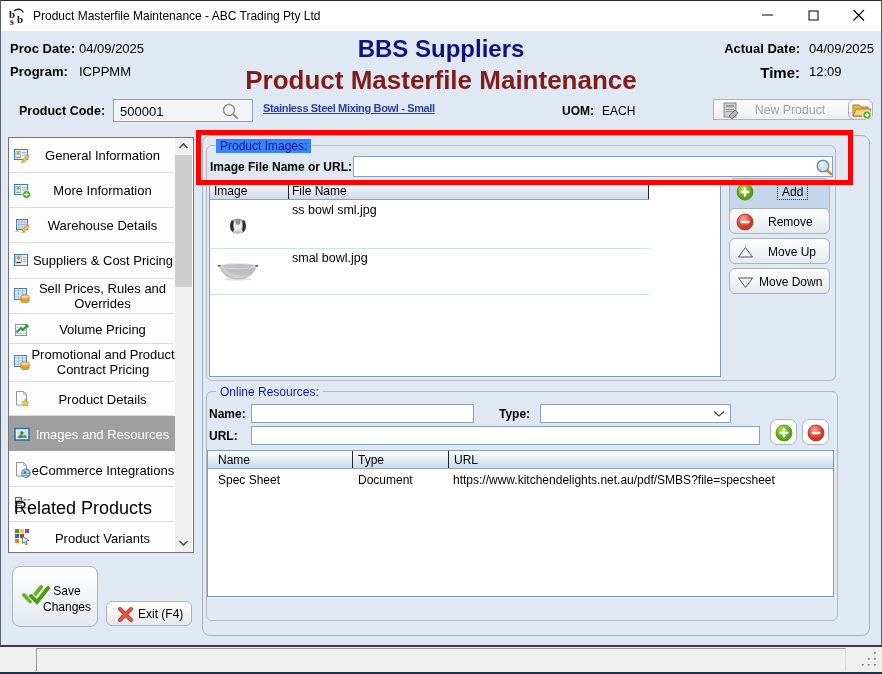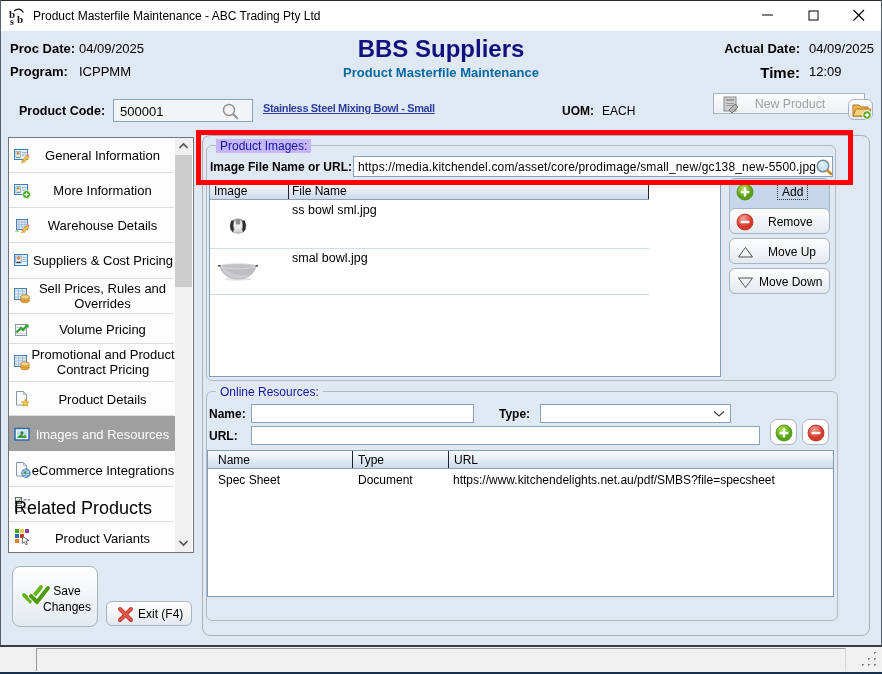--- a/index.html
+++ b/index.html
@@ -41,35 +41,35 @@
 
 <div class="a b" style="left:10px;top:41px;font-size:13px">Proc Date:</div>
 <div class="a" style="left:79px;top:41px;font-size:13px">04/09/2025</div>
 <div class="a b" style="left:10px;top:64px;font-size:13px">Program:</div>
 <div class="a" style="left:79px;top:64px;font-size:13px">ICPPMM</div>
 <div class="a b" style="left:660px;top:41px;width:140px;text-align:right;font-size:13px">Actual Date:</div>
 <div class="a" style="left:809px;top:41px;font-size:13px">04/09/2025</div>
 <div class="a b" style="left:660px;top:64px;width:140px;text-align:right;font-size:15px">Time:</div>
 <div class="a" style="left:809px;top:64px;font-size:13px">12:09</div>
 <div class="a b" style="left:141px;top:35px;width:600px;text-align:center;font-size:24px;color:#10107e">BBS Suppliers</div>
-<div class="a b" style="left:141px;top:65px;width:600px;text-align:center;font-size:13px;color:#0369a1">Product Masterfile Maintenance</div>
+<div class="a b" style="left:141px;top:65px;width:600px;text-align:center;font-size:26px;color:#7f1d1d">Product Masterfile Maintenance</div>
 
 <div class="a b" style="left:19px;top:104px;font-size:12.5px">Product Code:</div>
 <div class="tb" style="left:113px;top:99px;width:140px;height:23px;background:#f2f4f6">
 <div class="a" style="left:6px;top:4px;font-size:13px">500001</div>
 <svg class="a" style="left:107px;top:2px" width="19" height="19" viewBox="0 0 19 19">
 <circle cx="8" cy="8" r="5.5" fill="#f2f2f2" stroke="#8e8e8e" stroke-width="1.4"></circle>
 <line x1="12.5" y1="12.5" x2="16" y2="16" stroke="#9a9a9a" stroke-width="2.4" stroke-linecap="round"></line>
 </svg>
 </div>
 <div class="a b" style="left:263px;top:102px;color:#2c3f9f;text-decoration:underline;font-size:11px;letter-spacing:-0.35px">Stainless Steel Mixing Bowl - Small</div>
 <div class="a b" style="left:562px;top:104px">UOM:</div>
 <div class="a" style="left:602px;top:104px">EACH</div>
 
-<div class="btn" style="left:713px;top:93px;width:152px;height:21px;border-radius:0;background:linear-gradient(#fbfcfd,#edf0f3)">
+<div class="btn" style="left:713px;top:99px;width:152px;height:21px;border-radius:0;background:linear-gradient(#fbfcfd,#edf0f3)">
 <svg class="a" style="left:9px;top:2px" width="17" height="17" viewBox="0 0 17 17">
 <rect x="1" y="1" width="12" height="14" fill="#cfcfcf" stroke="#8a8a8a"></rect>
 <rect x="3" y="3" width="8" height="2" fill="#9a9a9a"></rect>
 <rect x="3" y="7" width="8" height="1" fill="#9a9a9a"></rect>
 <rect x="3" y="9" width="8" height="1" fill="#9a9a9a"></rect>
 <path d="M6 14 L12 8 L15 11 L9 17 Z" fill="#b5b5b5" stroke="#777"></path>
 </svg>
 <div class="a" style="left:30px;top:3px;width:92px;text-align:center;color:#9fa1a4;font-size:12.3px">New Product</div>
 </div>
 
@@ -212,24 +212,23 @@
 <div class="a" style="left:28px;top:347px;width:150px;text-align:center;font-size:13px;line-height:15px">Promotional and Product Contract Pricing</div>
 <div class="a" style="left:30px;top:392px;width:145px;text-align:center;font-size:13px">Product Details</div>
 <div class="a" style="left:30px;top:427px;width:145px;text-align:center;font-size:13px;color:#fff">Images and Resources</div>
 <div class="a" style="left:28px;top:463px;width:150px;text-align:center;font-size:13px">eCommerce Integrations</div>
 <div class="a" style="left:14px;top:498px;width:145px;text-align:left;font-size:18px">Related Products</div>
 <div class="a" style="left:30px;top:531px;width:145px;text-align:center;font-size:13px">Product Variants</div>
 
 <div class="a" style="left:202px;top:135px;width:668px;height:501px;border:1px solid #a9b0b7;border-radius:8px"></div>
 
 <div class="a" style="left:206px;top:145px;width:630px;height:236px;border:1px solid #b3b9bf;border-radius:6px"></div>
-<div class="a navlbl" style="left:216px;top:139px;background:#c4b5fd;padding:0 4px">Product Images:</div>
+<div class="a navlbl" style="left:216px;top:139px;background:#3b82f6;padding:0 4px">Product Images:</div>
 <div class="a b" style="left:210px;top:160px">Image File Name or URL:</div>
 <div class="tb" style="left:353px;top:156px;width:480px;height:21px">
-<div class="a" style="left:4px;top:3px;width:458px;overflow:hidden;white-space:nowrap;letter-spacing:0.16px">https://media.kitchendel.com/asset/core/prodimage/small_new/gc138_new-5500.jpg</div>
 <svg class="a" style="left:461px;top:1px" width="19" height="19" viewBox="0 0 19 19">
 <circle cx="8" cy="8" r="5.8" fill="#cde6f6" stroke="#7d8d9c" stroke-width="1.5"></circle>
 <circle cx="6.5" cy="6.5" r="2.4" fill="#e8f4fb"></circle>
 <line x1="12.6" y1="12.6" x2="16" y2="16" stroke="#c98a2c" stroke-width="2.6" stroke-linecap="round"></line>
 </svg>
 </div>
 
 <div class="a" style="left:209px;top:182px;width:512px;height:195px;background:#fff;border:1px solid #7f9db9"></div>
 <div class="a" style="left:210px;top:183px;width:439px;height:16px;background:linear-gradient(#fafcfe,#ccdaeb)"></div>
 <div class="a" style="left:214px;top:184px">Image</div>

